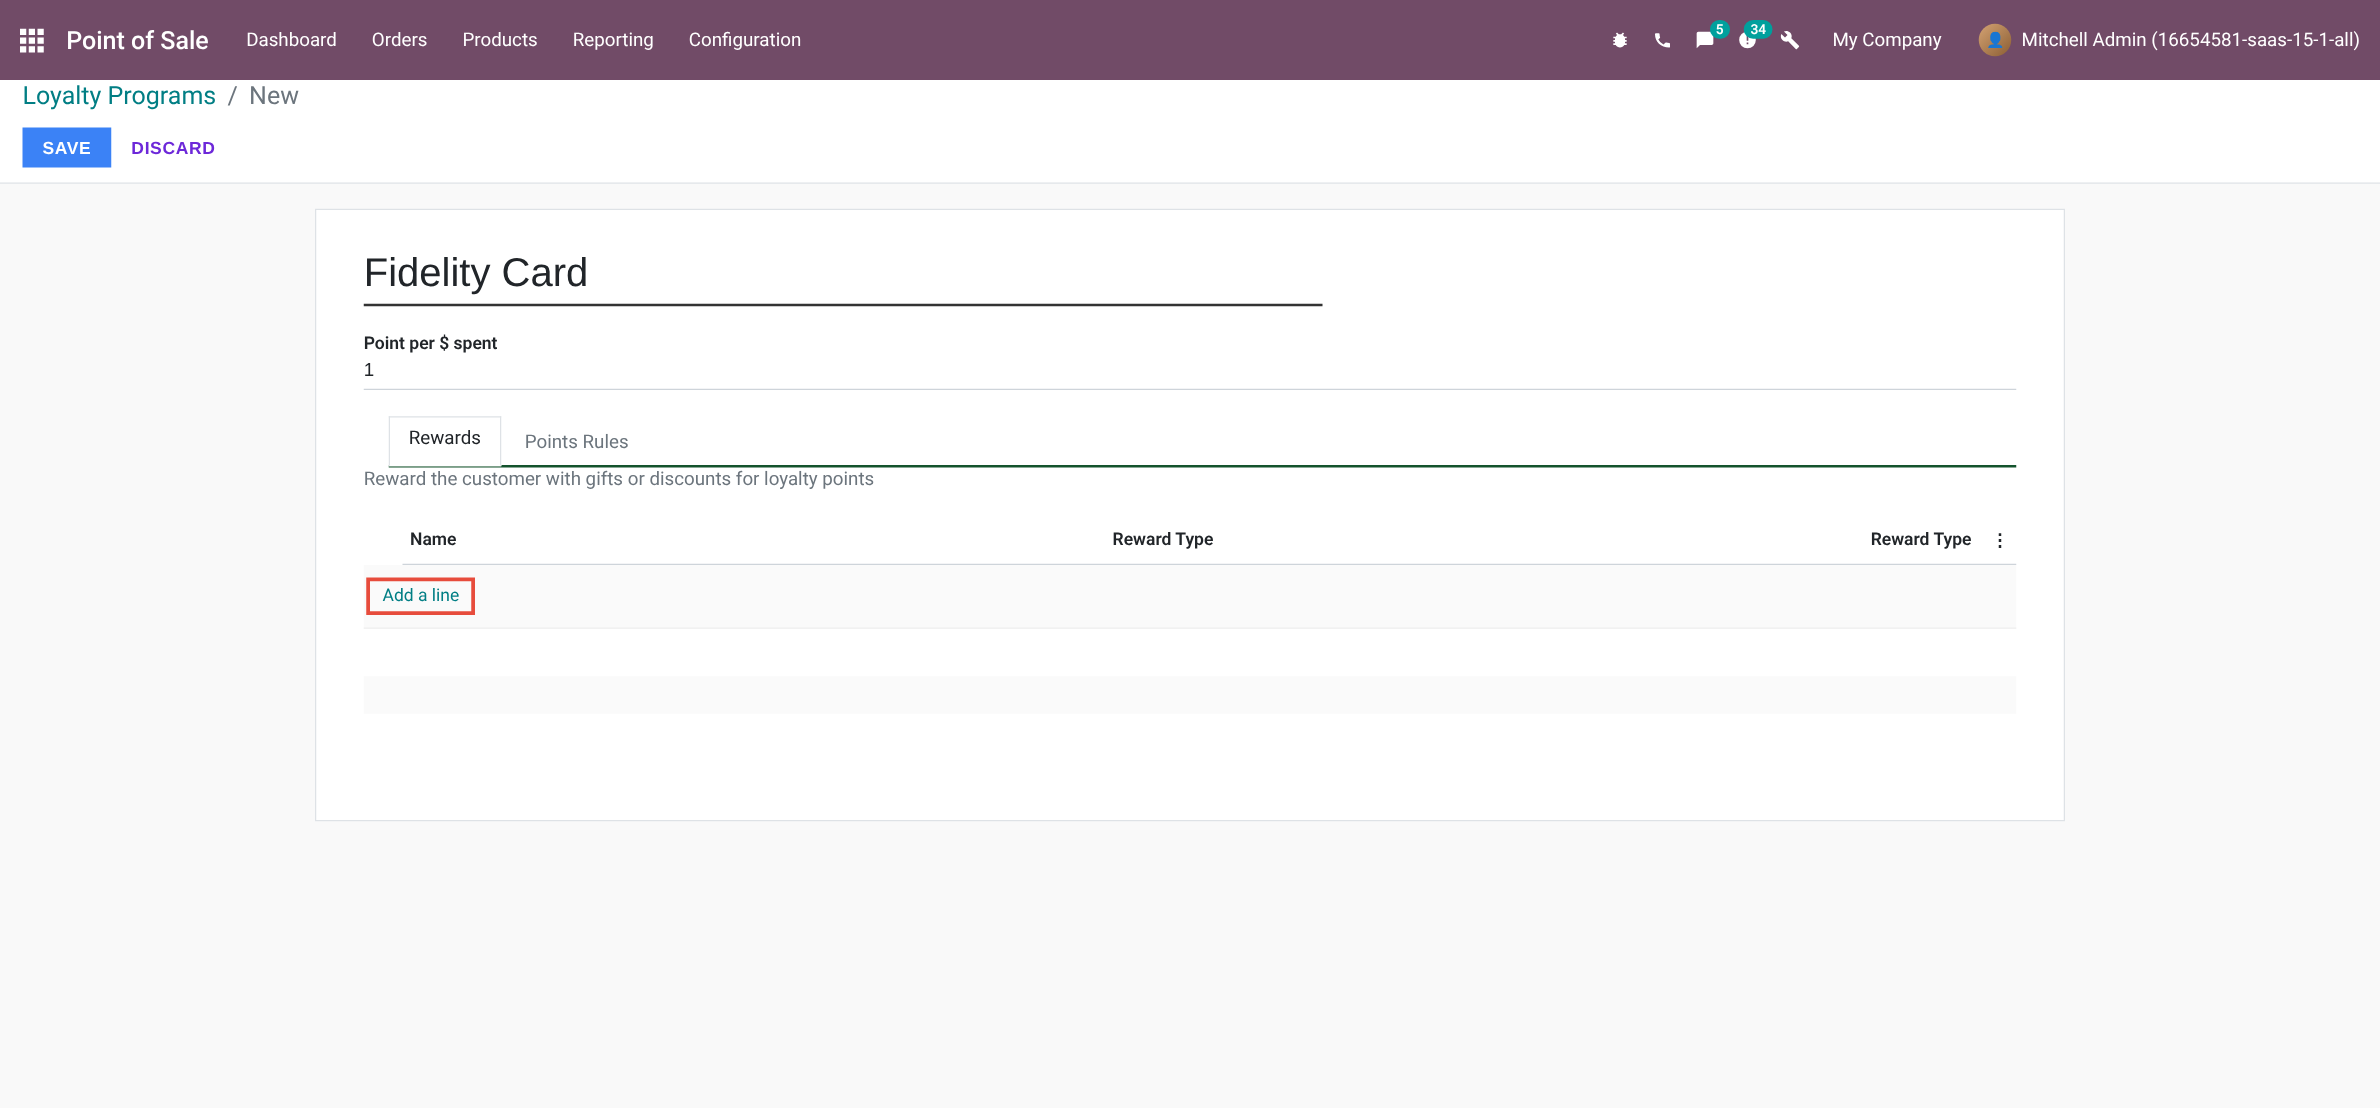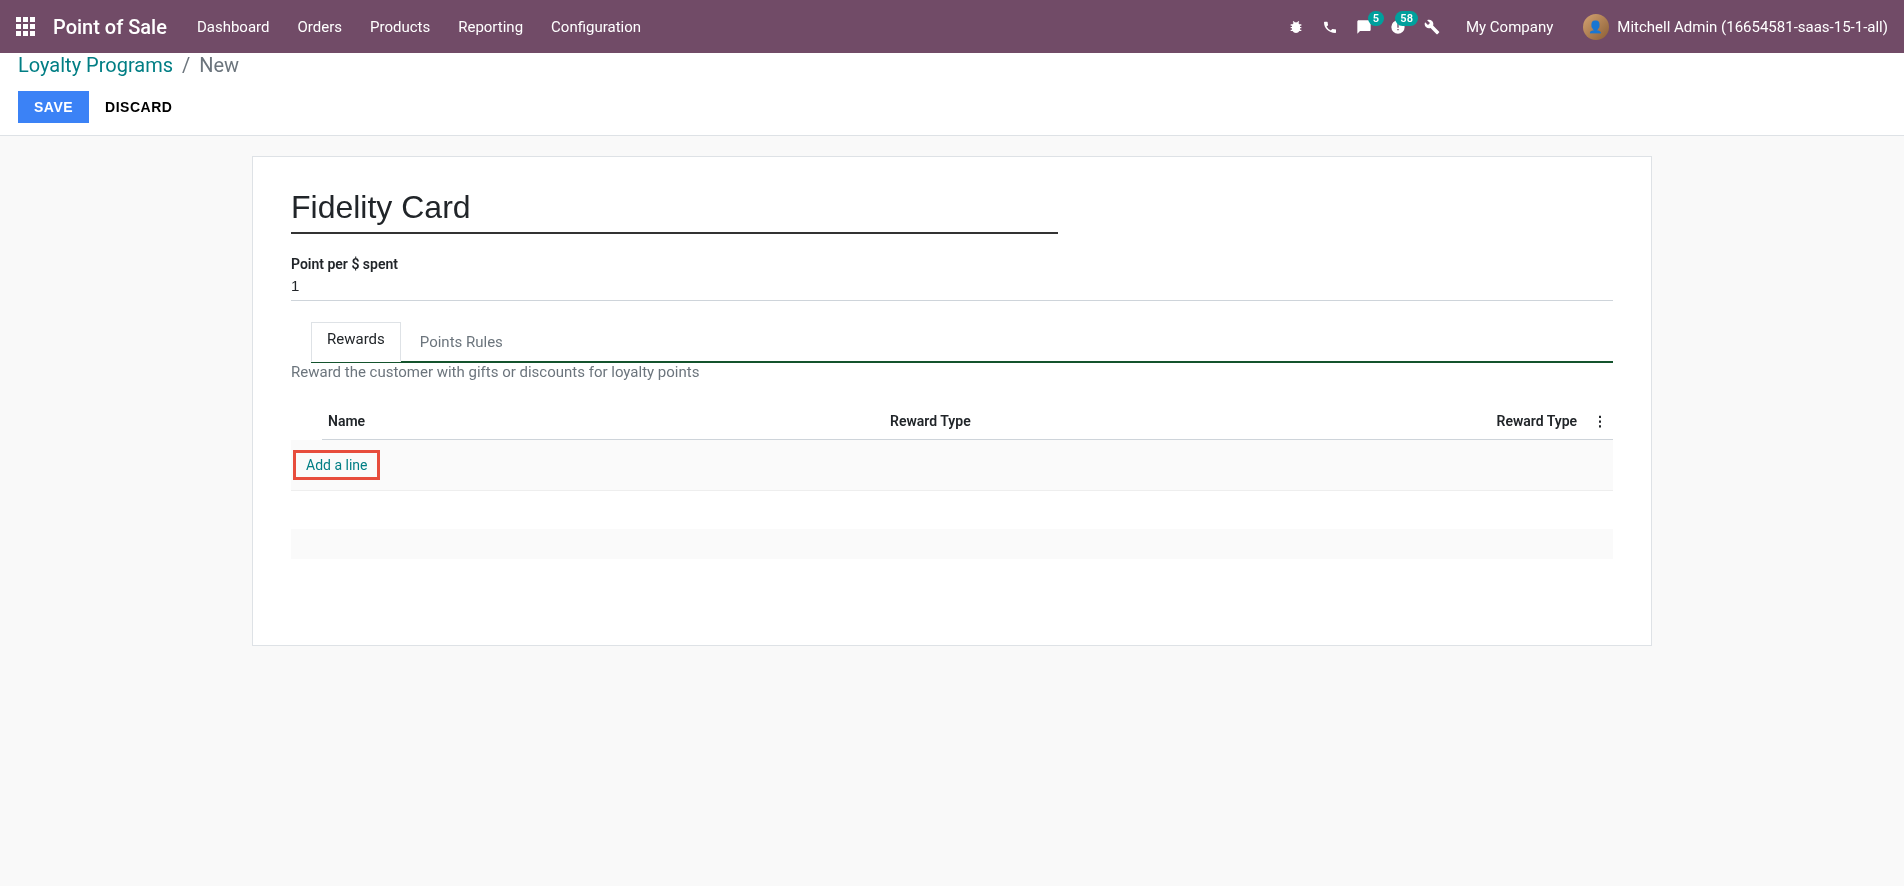--- a/index.html
+++ b/index.html
@@ -1,38 +1,38 @@
 <!DOCTYPE html>
 <html><head>
 <meta charset="utf-8">
 <style>
 * { box-sizing: border-box; margin: 0; padding: 0; }
 body { font-family: -apple-system, BlinkMacSystemFont, "Segoe UI", Roboto, "Helvetica Neue", Arial, sans-serif; background: #f9f9f9; color: #333; font-size: 14px; }
-.topnav { background: #714B67; height: 53px; display: flex; align-items: center; padding: 0 16px; color: #fff; }
+.topnav { background: #714B67; height: 64px; display: flex; align-items: center; padding: 0 16px; color: #fff; }
 .apps-icon { display: grid; grid-template-columns: repeat(3, 5px); grid-template-rows: repeat(3, 5px); gap: 2px; margin-right: 18px; cursor: pointer; }
 .apps-icon span { background: #fff; width: 5px; height: 5px; }
 .brand { font-size: 20px; font-weight: 500; margin-right: 30px; }
 .nav-links { display: flex; gap: 28px; flex: 1; }
 .nav-links a { color: #fff; text-decoration: none; font-size: 15px; cursor: pointer; }
 .nav-right { display: flex; align-items: center; gap: 18px; }
 .nav-icon { position: relative; cursor: pointer; color: #fff; display: flex; align-items: center; }
 .nav-icon svg { width: 16px; height: 16px; fill: #fff; }
 .badge { position: absolute; top: -8px; right: -12px; background: #00A09D; color: #fff; border-radius: 10px; font-size: 11px; padding: 1px 5px; font-weight: 600; }
 .company { color: #fff; font-size: 15px; cursor: pointer; margin-left: 8px; }
 .user { display: flex; align-items: center; gap: 8px; cursor: pointer; margin-left: 12px; }
 .avatar { width: 26px; height: 26px; border-radius: 50%; background: linear-gradient(135deg, #d4a373, #8b5e34); display: flex; align-items: center; justify-content: center; font-size: 12px; color: #fff; }
 .user-name { color: #fff; font-size: 15px; }
 .subheader { background: #fff; padding: 0 18px 0 18px; border-bottom: 1px solid #dee2e6; }
 .breadcrumb { font-size: 20px; margin-bottom: 14px; }
 .breadcrumb .link { color: #017e84; cursor: pointer; }
 .breadcrumb .sep { color: #6c757d; margin: 0 4px; }
 .breadcrumb .current { color: #6c757d; }
 .actions { display: flex; gap: 16px; padding-bottom: 12px; }
 .btn-save { background: #3b82f6; color: #fff; border: none; padding: 8px 16px; font-weight: 600; font-size: 14px; cursor: pointer; letter-spacing: 0.5px; }
-.btn-discard { background: none; border: none; color: #000000; font-weight: 600; font-size: 14px; cursor: pointer; letter-spacing: 0.5px; }
+.btn-discard { background: none; border: none; color: #6d28d9; font-weight: 600; font-size: 14px; cursor: pointer; letter-spacing: 0.5px; }
 .sheet { background: #fff; border: 1px solid #dee2e6; max-width: 1400px; margin: 20px auto; padding: 28px 38px 60px 38px; min-height: 490px; }
 .title-input { font-size: 32px; font-weight: 500; border: none; border-bottom: 2px solid #333; width: 790px; max-width: 58%; padding: 4px 0 6px 0; outline: none; color: #212529; }
 .field-row { margin-top: 22px; border-bottom: 1px solid #ced4da; padding-bottom: 4px; }
 .field-label { font-weight: 600; font-size: 14px; color: #212529; margin-bottom: 3px; display: block; }
 .field-input { border: none; outline: none; font-size: 15px; width: 100%; padding: 2px 0; color: #212529; }
 .tabs { display: flex; margin-top: 20px; border-bottom: 2px solid #14532d; margin-left: 20px; }
 .tab { padding: 10px 18px; cursor: pointer; color: #6c757d; font-size: 15px; border: 1px solid transparent; position: relative; top: 1px; }
 .tab.active { border: 1px solid #dee2e6; border-bottom: 1px solid #fff; background: #fff; color: #212529; }
 .tab-highlight { border: 3px solid #e74c3c; padding: 7px 15px; }
 .tab-desc { color: #6c757d; font-size: 15px; }
@@ -83,21 +83,21 @@
     <div class="nav-icon">
       <svg viewBox="0 0 24 24">
           <path d="M20 2H4c-1.1 0-2 .9-2 2v18l4-4h14c1.1 0 2-.9 2-2V4c0-1.1-.9-2-2-2z"></path>
         </svg>
       <span class="badge">5</span>
     </div>
     <div class="nav-icon">
       <svg viewBox="0 0 24 24">
           <path d="M12 2a10 10 0 1 0 10 10A10 10 0 0 0 12 2zm1 11h-2V7h2zm0 4h-2v-2h2z"></path>
         </svg>
-      <span class="badge">58</span>
+      <span class="badge">34</span>
     </div>
     <div class="nav-icon">
       <svg viewBox="0 0 24 24">
           <path d="M22.7 19l-9.1-9.1c.9-2.3.4-5-1.5-6.9-2-2-5-2.4-7.4-1.3L9 6 6 9 1.6 4.7C.5 7.1.9 10.1 2.9 12.1c1.9 1.9 4.6 2.4 6.9 1.5l9.1 9.1c.4.4 1 .4 1.4 0l2.3-2.3c.5-.4.5-1.1.1-1.4z"></path>
         </svg>
     </div>
     <div class="company">My Company</div>
     <div class="user">
       <div class="avatar">👤</div>
       <div class="user-name">Mitchell Admin (16654581-saas-15-1-all)</div>

